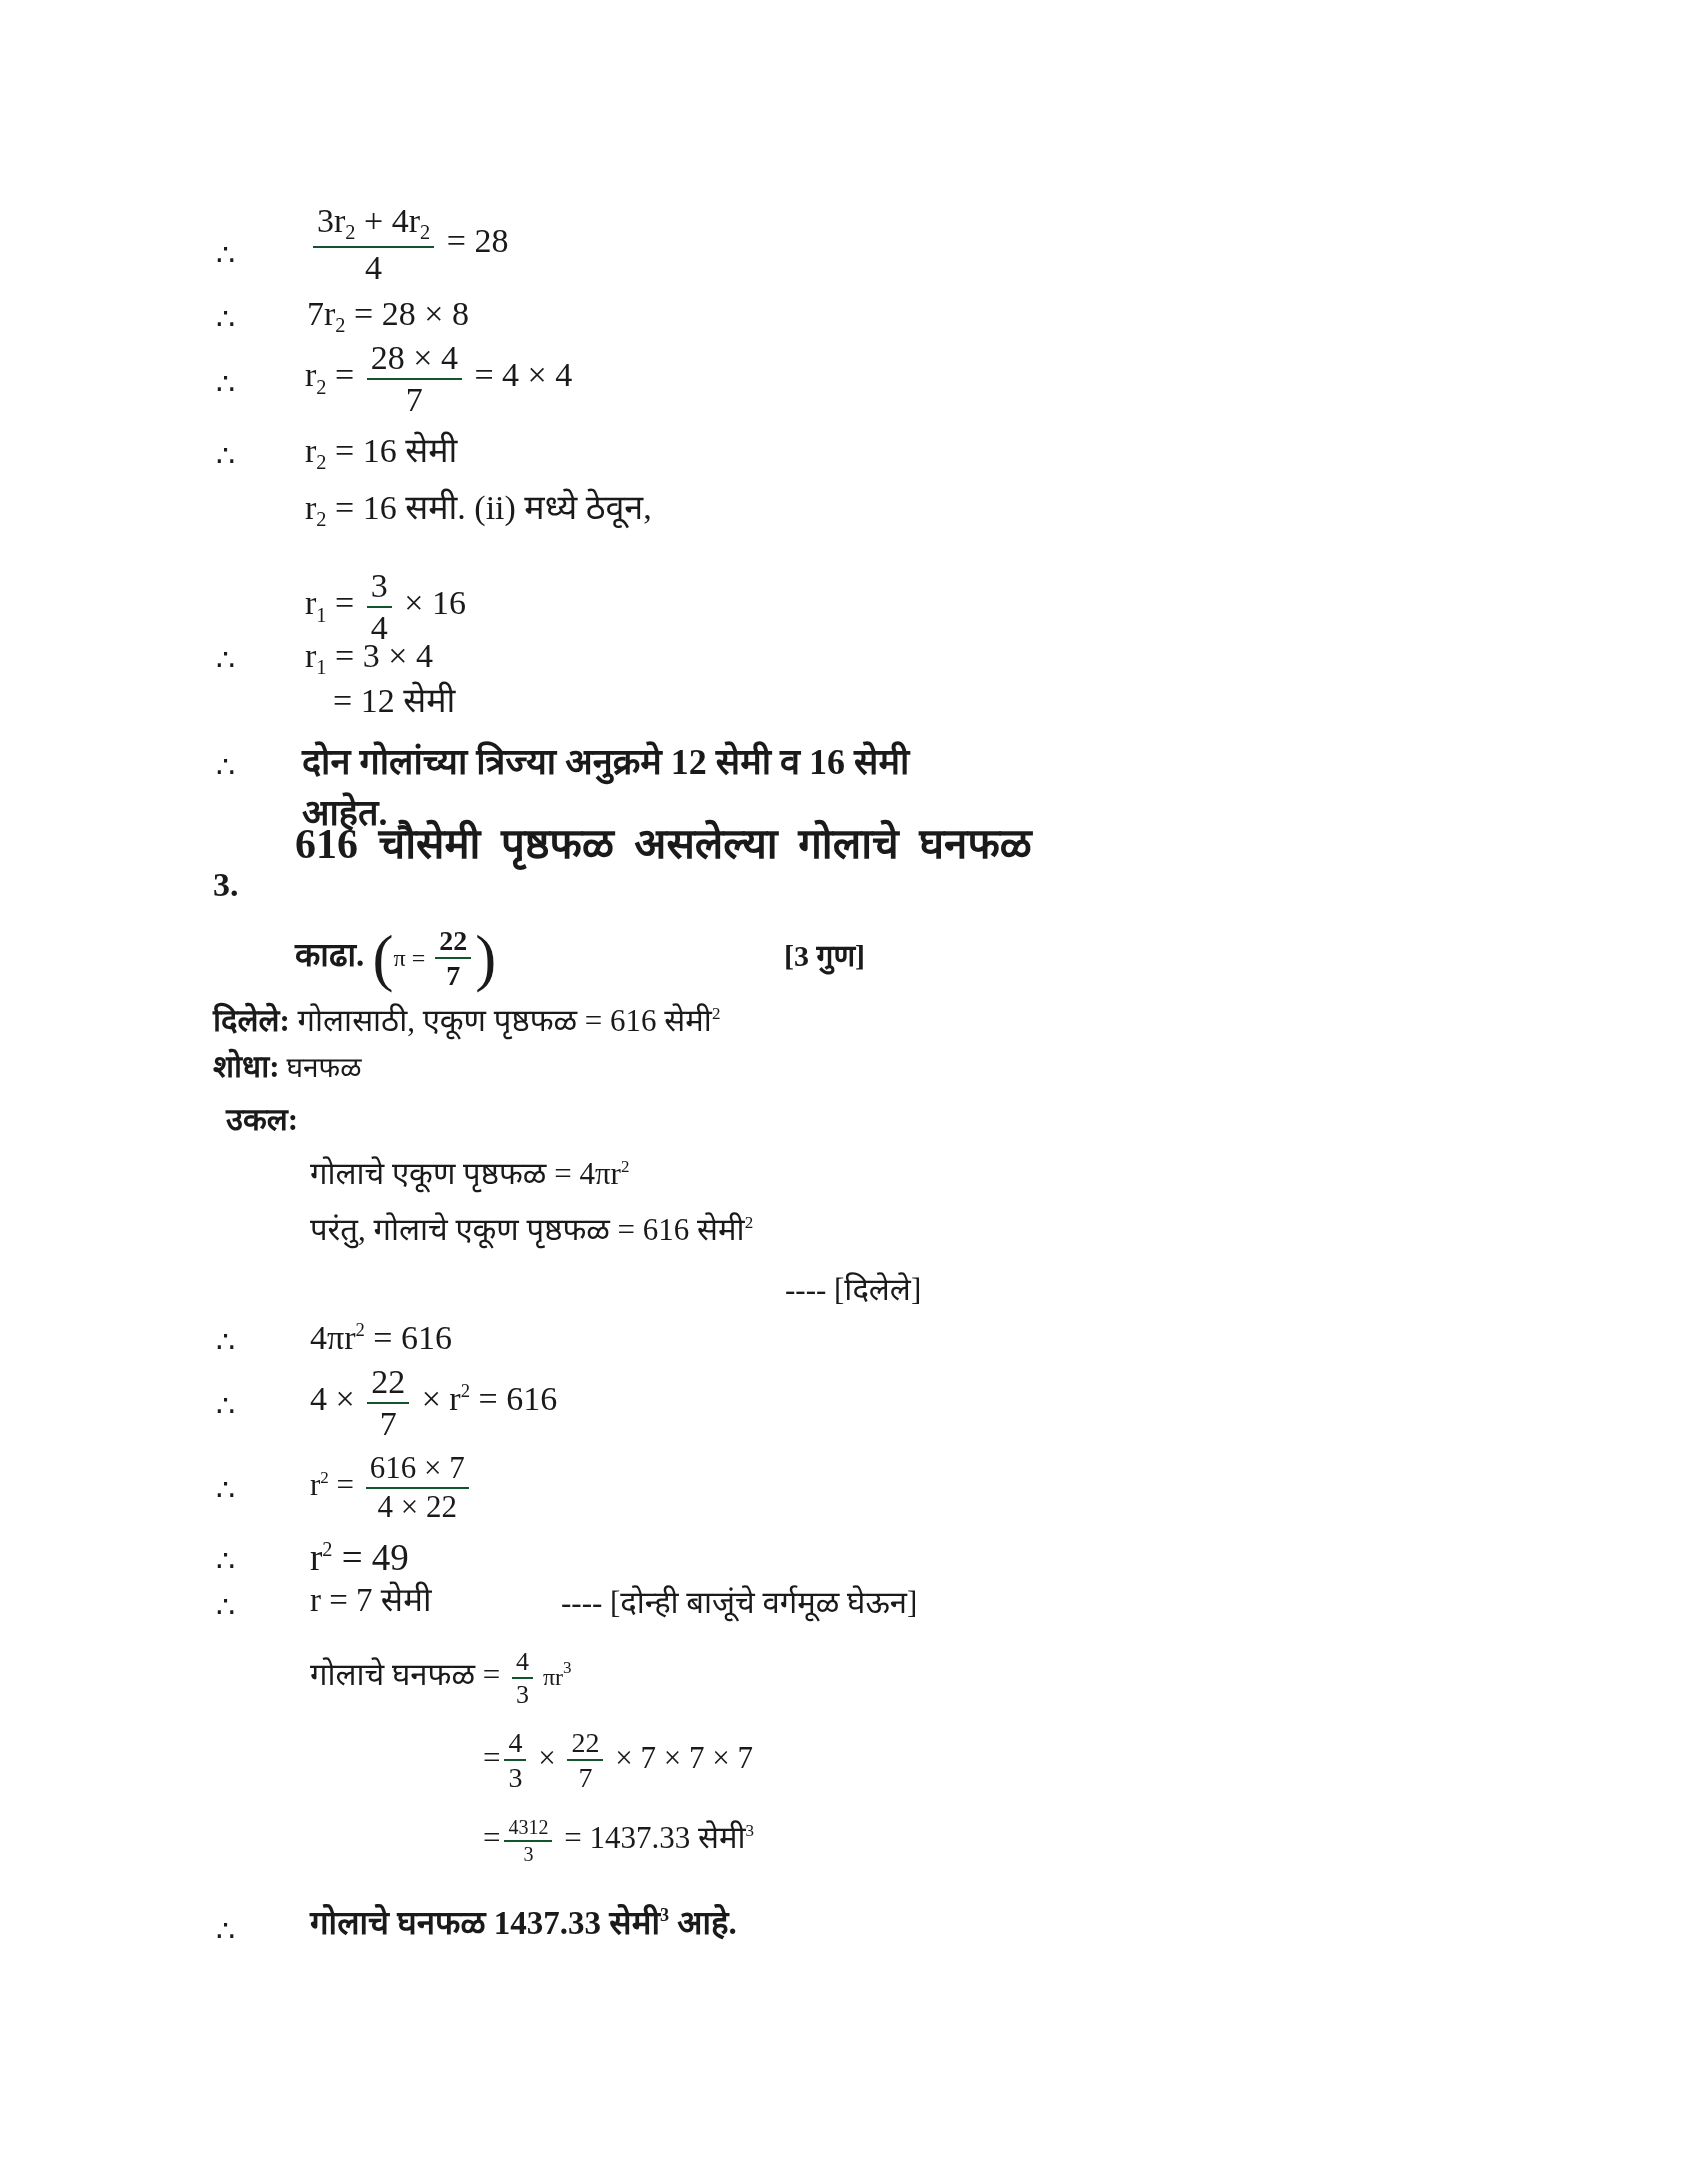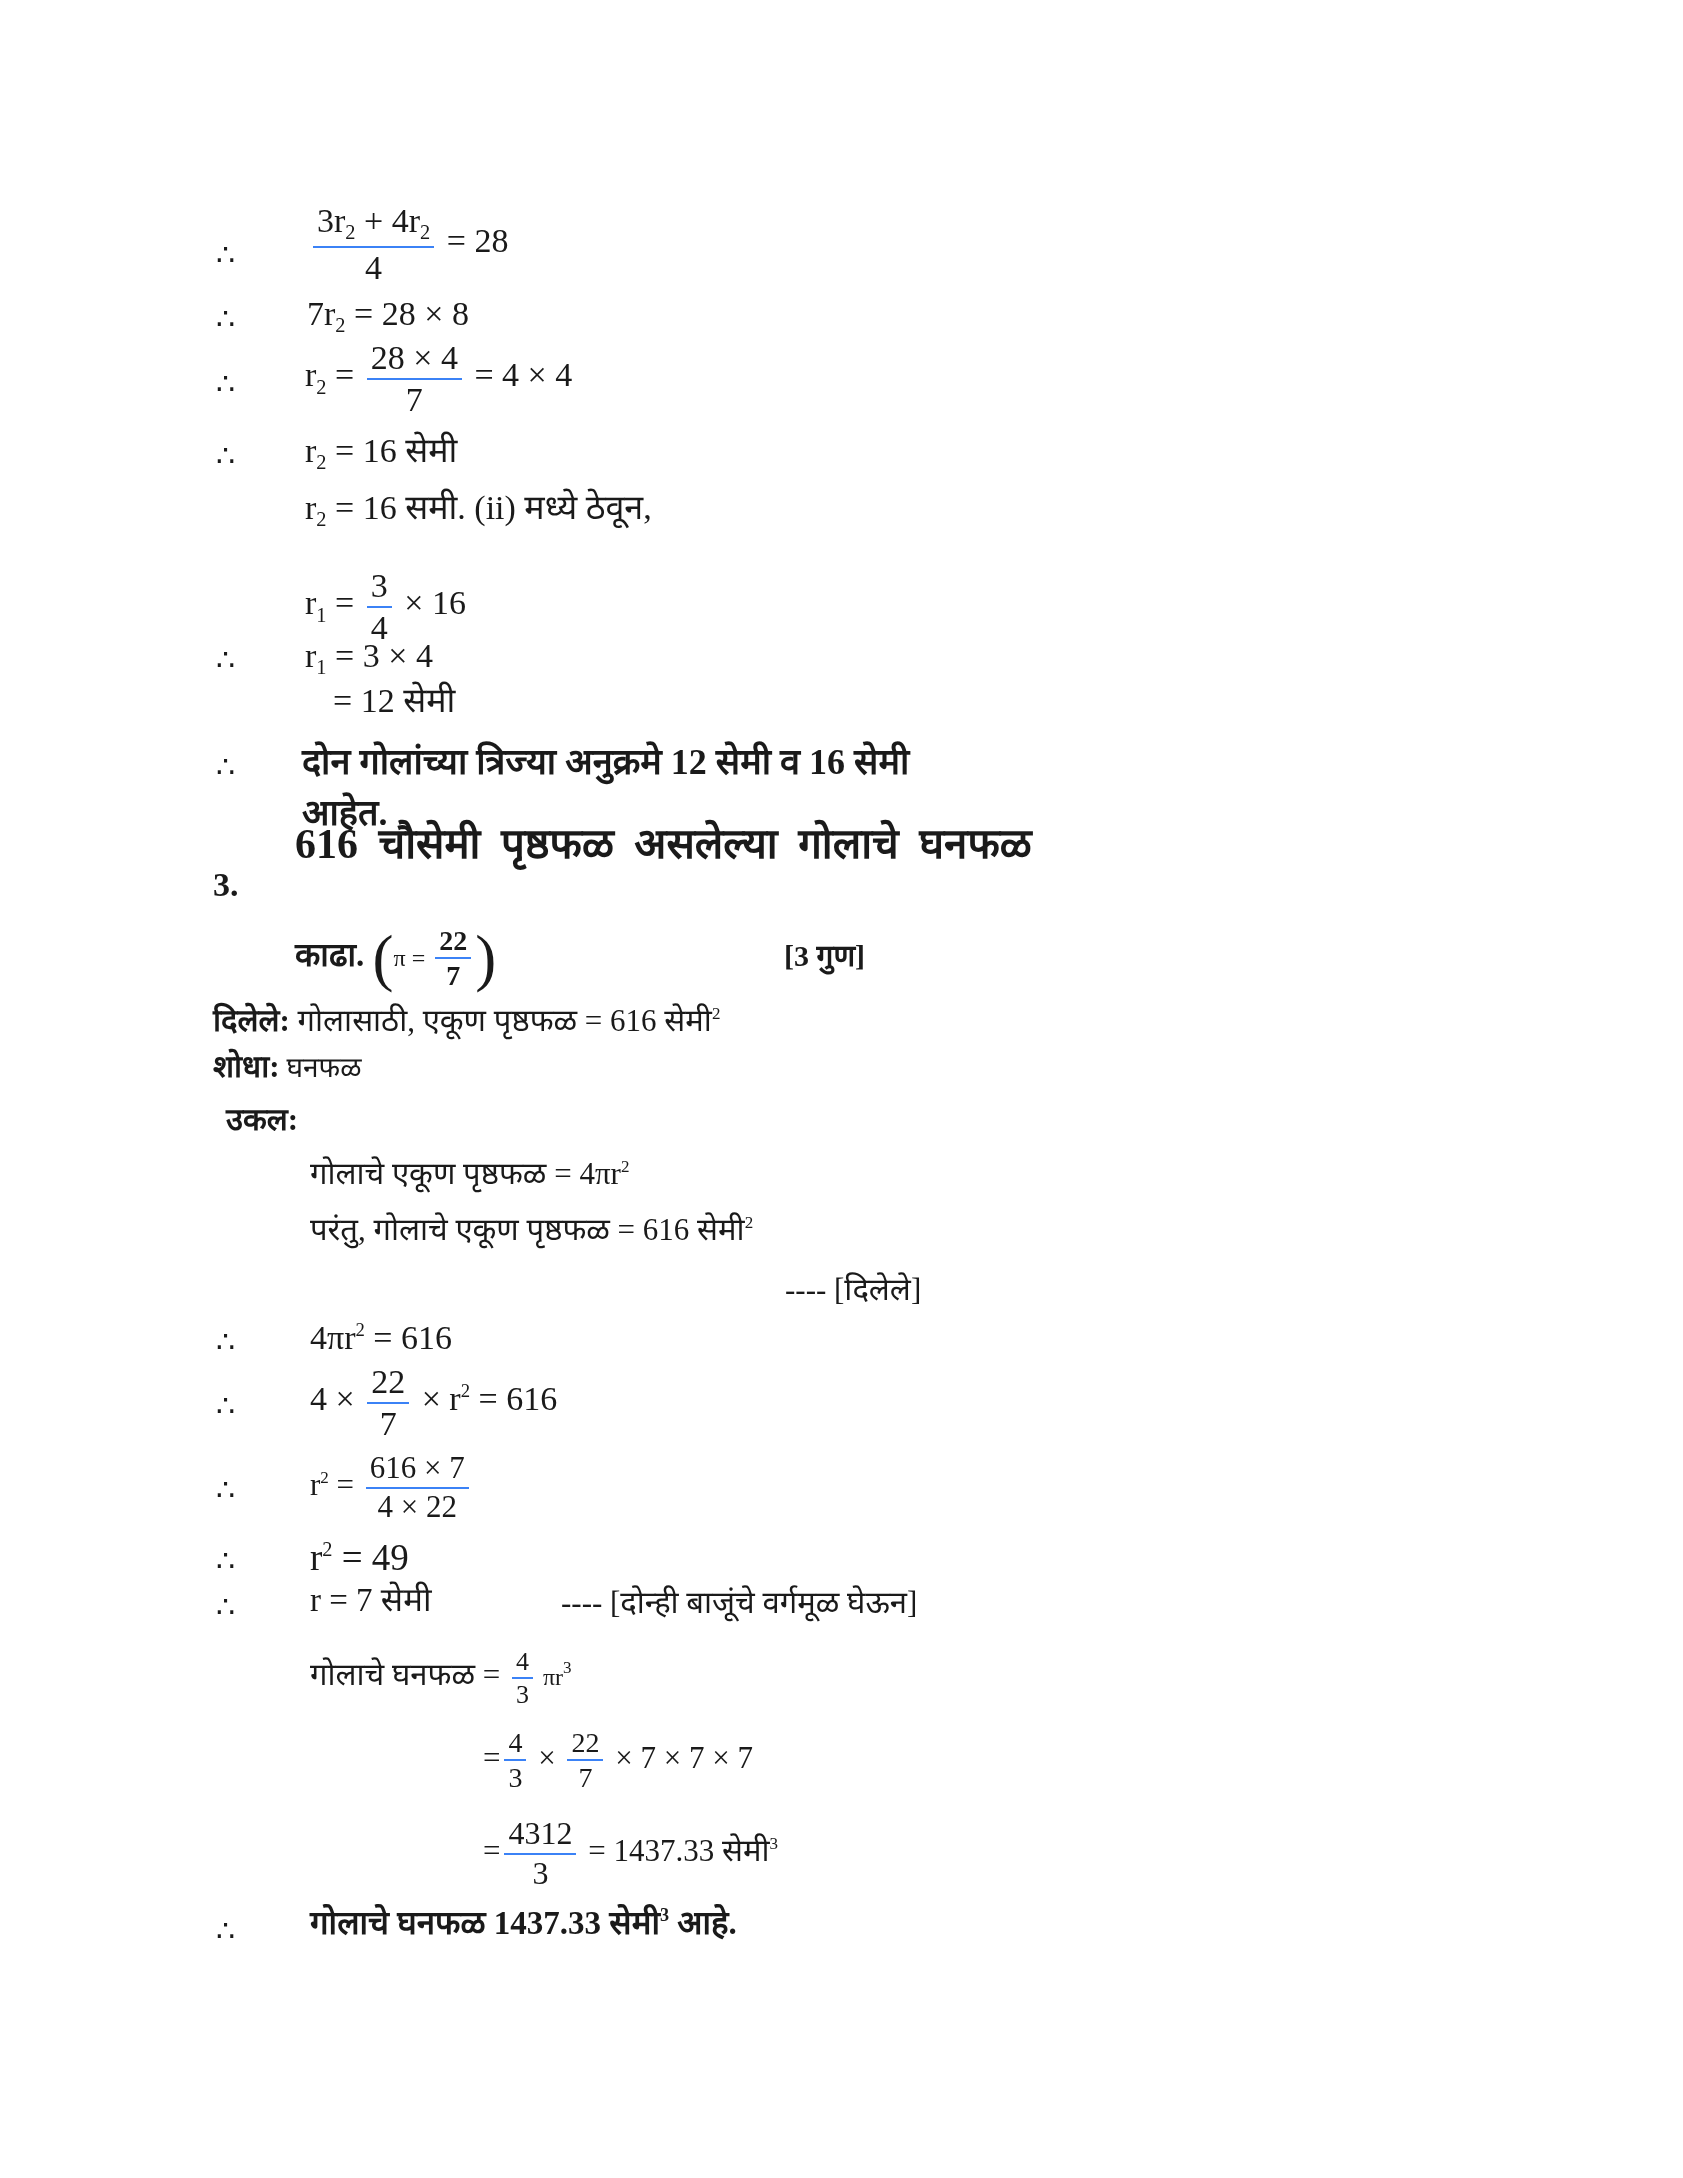--- a/index.html
+++ b/index.html
@@ -2,21 +2,21 @@
 <html><head>
 <meta charset="utf-8">
 <style>
   html,body{margin:0;padding:0;background:#fff;}
   body{width:1683px;height:2178px;position:relative;overflow:hidden;
        font-family:"Liberation Serif","DejaVu Serif",serif;color:#1a1a1a;}
   .ln{position:absolute;white-space:nowrap;font-size:34px;line-height:1;}
   .th{position:absolute;font-size:30px;line-height:1;left:216px;}
   .b{font-weight:bold;}
   .frac{display:inline-flex;flex-direction:column;align-items:center;vertical-align:middle;margin:0 4px;}
-  .frac .num{border-bottom:2px solid #3b82f6;padding:0 4px 2px;line-height:1.05;}
+  .frac .num{border-bottom:2px solid #14532d;padding:0 4px 2px;line-height:1.05;}
   .frac .den{padding-top:2px;line-height:1.05;}
   sub{font-size:0.6em;vertical-align:-0.35em;}
   sup{font-size:0.55em;vertical-align:0.7em;}
   .paren{font-size:63px;font-weight:normal;vertical-align:middle;line-height:1;}
   .small{font-size:28px;}
 </style>
 </head>
 <body>
 
 <span class="th" style="top:240px">∴</span>
@@ -137,21 +137,21 @@
   <span>=</span><span class="frac" style="font-size:28px">
       <span class="num">4</span>
       <span class="den">3</span>
     </span><span> × </span><span class="frac" style="font-size:28px">
       <span class="num">22</span>
       <span class="den">7</span>
     </span><span> × 7 × 7 × 7</span>
 </div>
 
 <div class="ln" style="left:483px;top:1817px;font-size:31px">
-  <span>=</span><span class="frac" style="font-size:32px">
+  <span>=</span><span class="frac" style="font-size:20px">
       <span class="num">4312</span>
       <span class="den">3</span>
     </span><span> = 1437.33 सेमी</span><sup>3</sup>
 </div>
 
 <span class="th" style="top:1916px">∴</span>
 <div class="ln b" style="left:310px;top:1906px;font-size:33px">
   <span>गोलाचे घनफळ 1437.33 सेमी</span><sup>3</sup><span> आहे.</span>
 </div>
 

